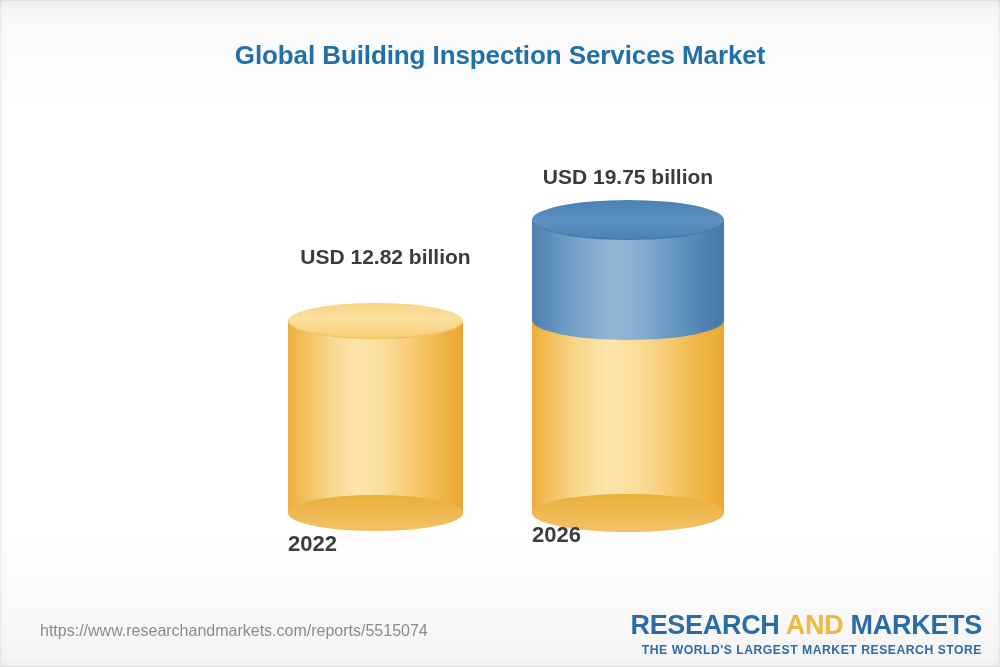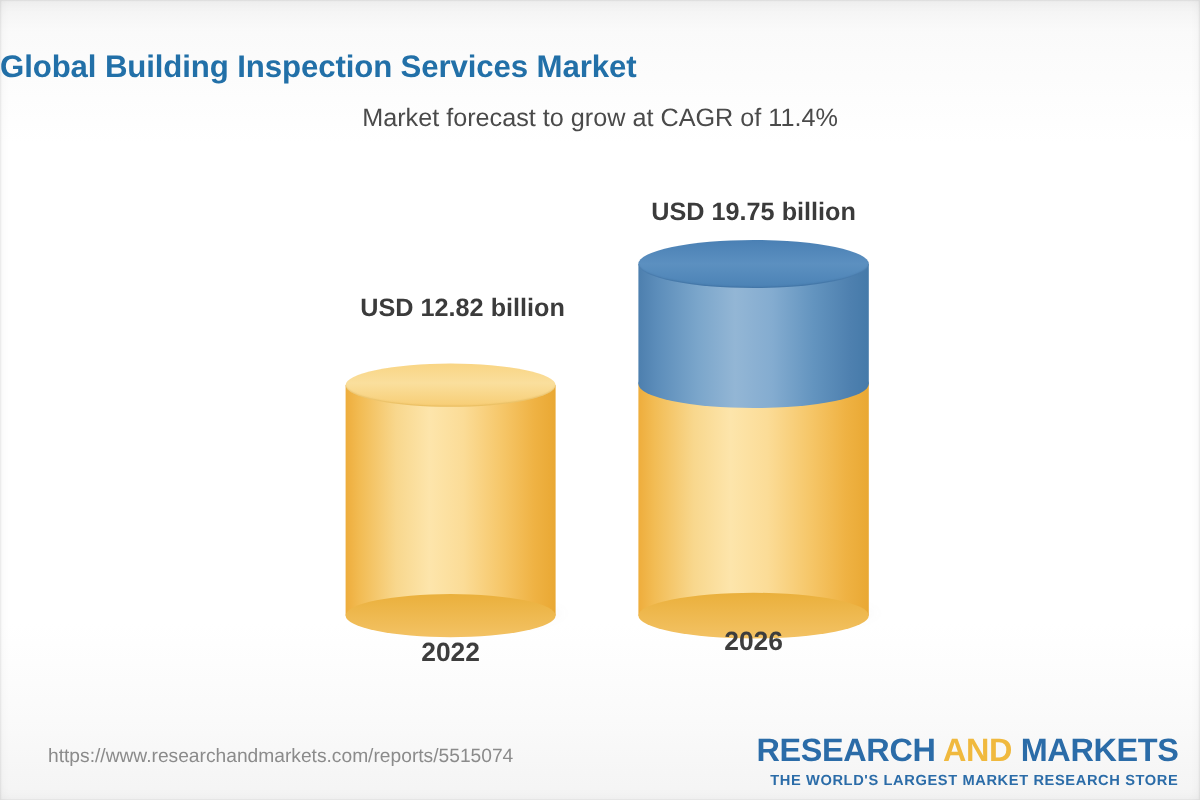--- a/index.html
+++ b/index.html
@@ -41,21 +41,21 @@
       inset 0 -7px 12px -7px rgba(0,0,0,0.05);
     z-index: 50;
   }
 
   
   .chart-title {
     position: absolute;
     top: 40px;
     left: 0;
     width: 1000px;
-    text-align: left;
+    text-align: center;
     font-size: 26px;
     font-weight: bold;
     color: #2270a8;
     letter-spacing: -0.1px;
     white-space: nowrap;
   }
   .chart-subtitle {
     position: absolute;
     top: 87px;
     left: 0;
@@ -86,21 +86,21 @@
     text-align: center;
     font-size: 21px;
     font-weight: bold;
     color: #3b3b3b;
     white-space: nowrap;
   }
 
   .cat-label {
     position: absolute;
     width: 100%;
-    text-align: center;
+    text-align: left;
     font-size: 22px;
     font-weight: bold;
     color: #3d3d3d;
   }
 
   
   .cylinder {
     position: absolute;
     left: 0;
   }
@@ -225,21 +225,20 @@
     white-space: nowrap;
     text-align: right;
   }
 </style>
 </head>
 <body>
 
 <div class="canvas">
 
   <div class="chart-title">Global Building Inspection Services Market</div>
-  <div class="chart-subtitle">Market forecast to grow at CAGR of 11.4%</div>
 
   <div class="plot">
 
     <div class="bar-group" style="left:288px; top:150px; width:175px;">
 
       <div class="value-label" style="top:95px;margin-left:10px;">USD 12.82 billion</div>
 
       <div class="cylinder" style="top:153px; width:175px; height:210px;">
         <div class="cyl-shadow"></div>
 

